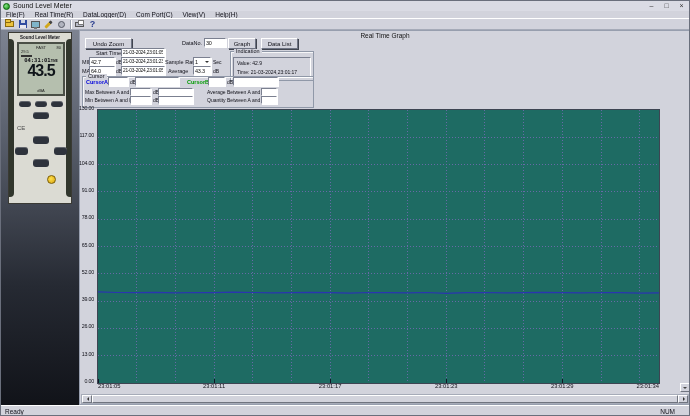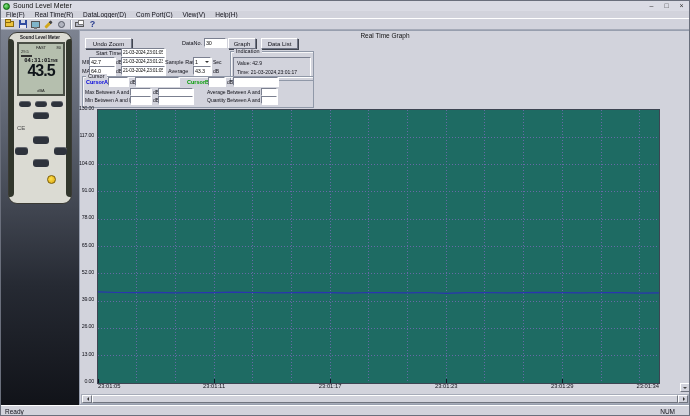--- a/index.html
+++ b/index.html
@@ -24,21 +24,21 @@
   .ic-save::after{content:"";position:absolute;left:1px;bottom:0;width:6px;height:3px;background:#e8e8f0;}
   .ic-monitor{width:9px;height:7px;border:1px solid #555;background:#7fb4c9;box-sizing:border-box;}
   .ic-monitor::after{content:"";position:absolute;left:2px;bottom:-2px;width:3px;height:2px;background:#777;}
   .ic-pen{width:9px;height:3px;background:linear-gradient(90deg,#d2a81e 70%,#444 70%);transform:rotate(-45deg);border-radius:1px;}
   .ic-record{width:7px;height:7px;border-radius:50%;background:#b0b3be;border:1px solid #565a66;box-sizing:border-box;}
   .ic-print{width:9px;height:5px;background:#b9bcc8;border:1px solid #555;box-sizing:border-box;}
   .ic-print::before{content:"";position:absolute;left:2px;top:-3px;width:4px;height:3px;background:#fff;border:1px solid #777;}
   .ic-help{font-size:9px;font-weight:bold;color:#2b3f8f;line-height:9px;}
   
   .device-panel{position:absolute;left:0;top:29px;width:78px;height:375px;background:linear-gradient(180deg,#7d8391 0%,#5a606d 28%,#262a33 68%,#111319 100%);overflow:hidden;}
-  .device{position:absolute;left:7px;top:2px;width:64px;height:172px;background:#dbdbd3;border-radius:9px;border:1px solid #3a3a34;box-sizing:border-box;}
+  .device{position:absolute;left:7px;top:2px;width:64px;height:172px;background:#dbdbd3;border-radius:0;border:1px solid #3a3a34;box-sizing:border-box;}
   .dev-side-l,.dev-side-r{position:absolute;top:6px;bottom:6px;width:5px;background:#31362c;}
   .dev-side-l{left:0;border-radius:0 4px 4px 0;}
   .dev-side-r{right:0;border-radius:4px 0 0 4px;}
   .dev-brand{position:absolute;top:2px;left:0;width:100%;text-align:center;font-size:4.5px;font-weight:bold;color:#15151b;}
   .lcd{position:absolute;left:8px;top:9px;width:48px;height:54px;background:#b5bfae;border:2px solid #4a4f46;box-sizing:border-box;}
   .lcd-mode{position:absolute;left:17px;top:1px;font-size:4px;color:#222;}
   .lcd-range{position:absolute;right:2px;top:1px;font-size:4px;color:#222;}
   .lcd-aux{position:absolute;left:2px;top:5px;font-size:4px;color:#222;}
   .lcd-bar{position:absolute;left:2px;top:11px;width:11px;height:2px;background:#333;}
   .lcd-time{position:absolute;left:0;top:13px;width:100%;text-align:center;font-size:5.5px;font-weight:bold;font-family:"DejaVu Sans Mono",monospace;color:#15151a;}

